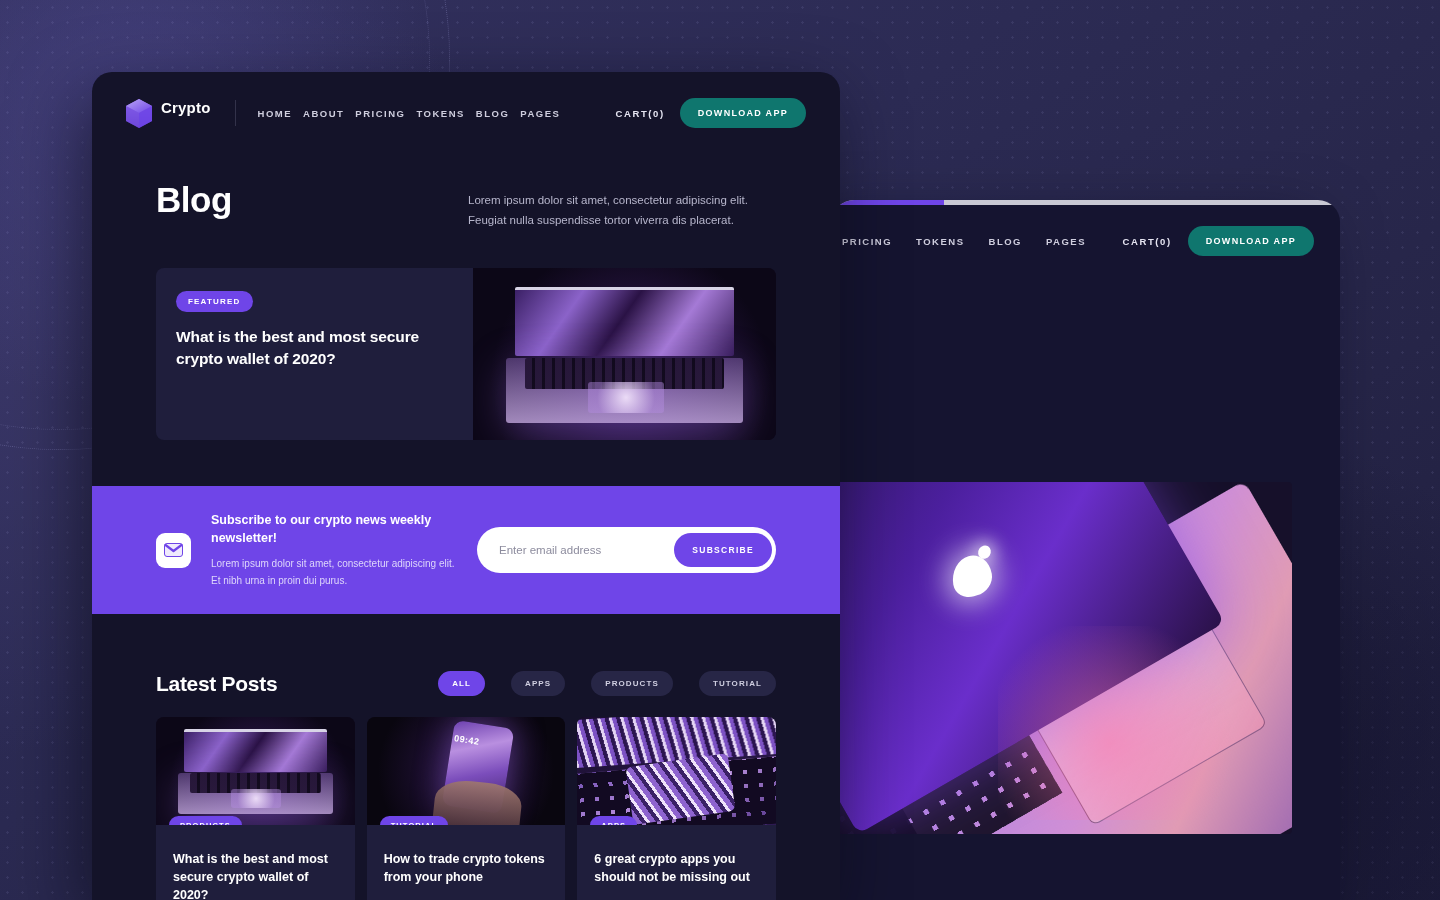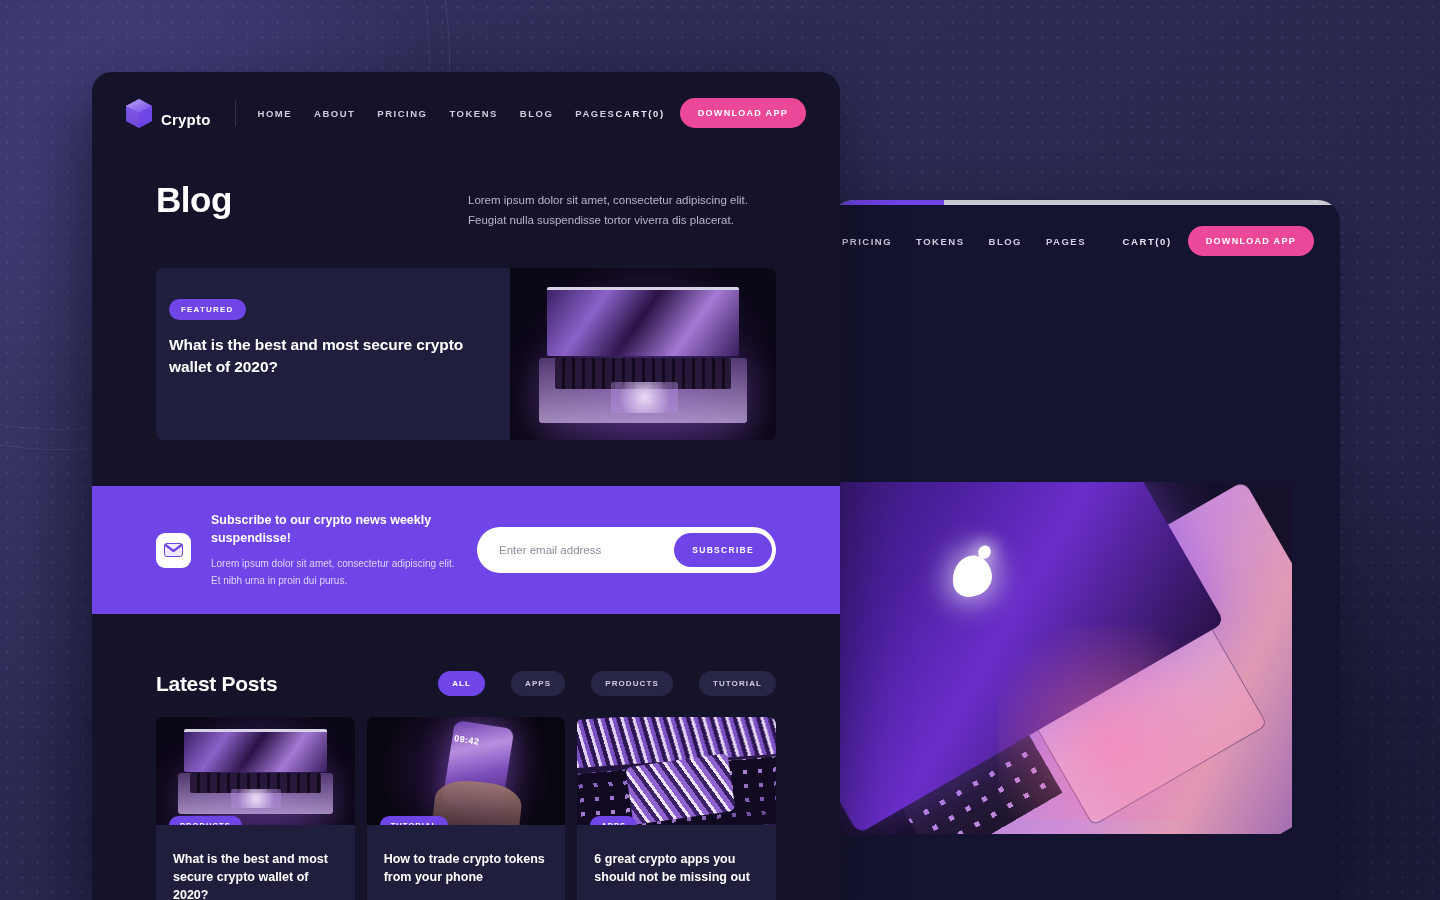--- a/index.html
+++ b/index.html
@@ -43,21 +43,21 @@
     position:absolute; right:-140px; bottom:-220px; width:700px; height:700px;
     background:radial-gradient(circle, rgba(20,19,44,.75) 0%, rgba(20,19,44,0) 70%);
   }
 
   
   .nav-link{
     font-size:9.5px; letter-spacing:1.5px; font-weight:700;
     color:#cfcede; text-transform:uppercase; white-space:nowrap;
   }
   .btn-download{
-    background:#ec4899; color:#fff; border:none; border-radius:999px;
+    background:#0f766e; color:#fff; border:none; border-radius:999px;
     font-size:9px; font-weight:700; letter-spacing:1.3px; text-transform:uppercase;
     padding:10px 18px; cursor:pointer; white-space:nowrap;
     font-family:"Liberation Sans", sans-serif;
   }
   .cart-txt{ font-size:9.5px; font-weight:700; letter-spacing:1.6px; color:#e6e5f2; }
 
   
   .panel-article{
     position:absolute; left:832px; top:200px; width:508px; height:700px;
     background:#151430;
@@ -147,39 +147,39 @@
     background:#141329;
     border-radius:20px 20px 0 0;
     overflow:hidden;
     box-shadow:-10px 24px 70px rgba(6,6,18,.6);
   }
 
   .blog-nav{
     height:58px; display:flex; align-items:center; padding:0 34px;
     margin-top:12px;
   }
-  .brand{ display:flex; align-items:flex-end; gap:9px; }
+  .brand{ display:flex; align-items:flex-start; gap:9px; }
   .brand-cube{ width:26px; height:29px; position:relative; }
   .brand-name{ font-size:15px; font-weight:700; color:#fff; letter-spacing:.2px; }
   .nav-div{ width:1px; height:26px; background:#33324a; margin:0 22px 0 24px; }
-  .blog-nav .links{ display:flex; gap:22px; }
+  .blog-nav .links{ display:flex; gap:11px; }
   .blog-nav .right{ margin-left:auto; display:flex; align-items:center; gap:15px; }
 
   .blog-head{ padding:38px 64px 0; display:flex; align-items:flex-start; }
   .blog-h1{ font-size:35px; font-weight:700; color:#fff; letter-spacing:-.5px; }
   .blog-lead{
     margin-left:auto; width:308px; font-size:11.5px; line-height:1.75;
     color:#b7b6cc; padding-top:10px;
   }
 
   .feat-card{
     margin:38px 64px 0; height:172px; display:flex;
     border-radius:8px; overflow:hidden; background:#1f1e3c;
   }
-  .feat-left{ width:354px; padding:22px 13px 0;margin-top:8px; }
+  .feat-left{ width:317px; padding:22px 20px 0; }
   .badge{
     display:inline-block; background:#6f45e8; color:#fff;
     font-size:8px; font-weight:700; letter-spacing:1.2px;
     padding:6px 12px; border-radius:999px; text-transform:uppercase;
   }
   .feat-title{
     margin-top:14px; font-size:15.5px; font-weight:700; color:#fff;
     line-height:1.4; letter-spacing:-.1px;
   }
   .feat-desc{
@@ -414,21 +414,21 @@
   </div>
 
   <div class="news">
     <div class="news-icon">
       <svg width="19" height="14" viewBox="0 0 19 14">
         <rect x="0.5" y="0.5" width="18" height="13" rx="2.5" fill="#efeafd" stroke="#6f45e8"></rect>
         <path d="M1.5 2 L9.5 8 L17.5 2" fill="none" stroke="#6f45e8" stroke-width="2.2" stroke-linecap="round" stroke-linejoin="round"></path>
       </svg>
     </div>
     <div class="news-txt">
-      <div class="news-title">Subscribe to our crypto news weekly suspendisse!</div>
+      <div class="news-title">Subscribe to our crypto news weekly newsletter!</div>
       <div class="news-sub">Lorem ipsum dolor sit amet, consectetur adipiscing elit. Et nibh urna in proin dui purus.</div>
     </div>
     <div class="news-form">
       <input class="news-input" type="text" placeholder="Enter email address" style="">
       <button class="news-btn">SUBSCRIBE</button>
     </div>
   </div>
 
   <div class="latest">
     <h2 class="latest-h2">Latest Posts</h2>

